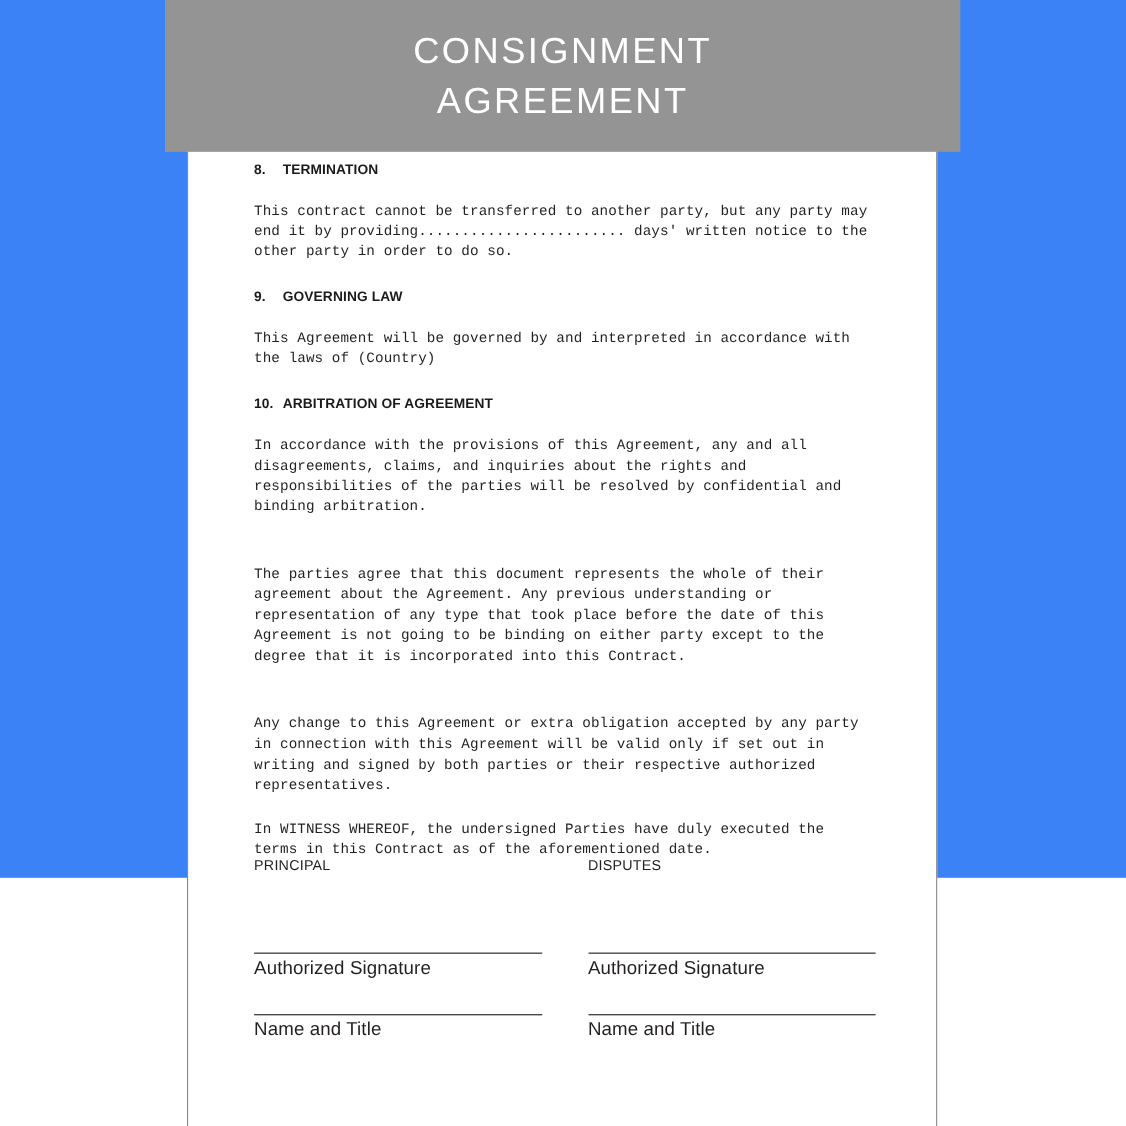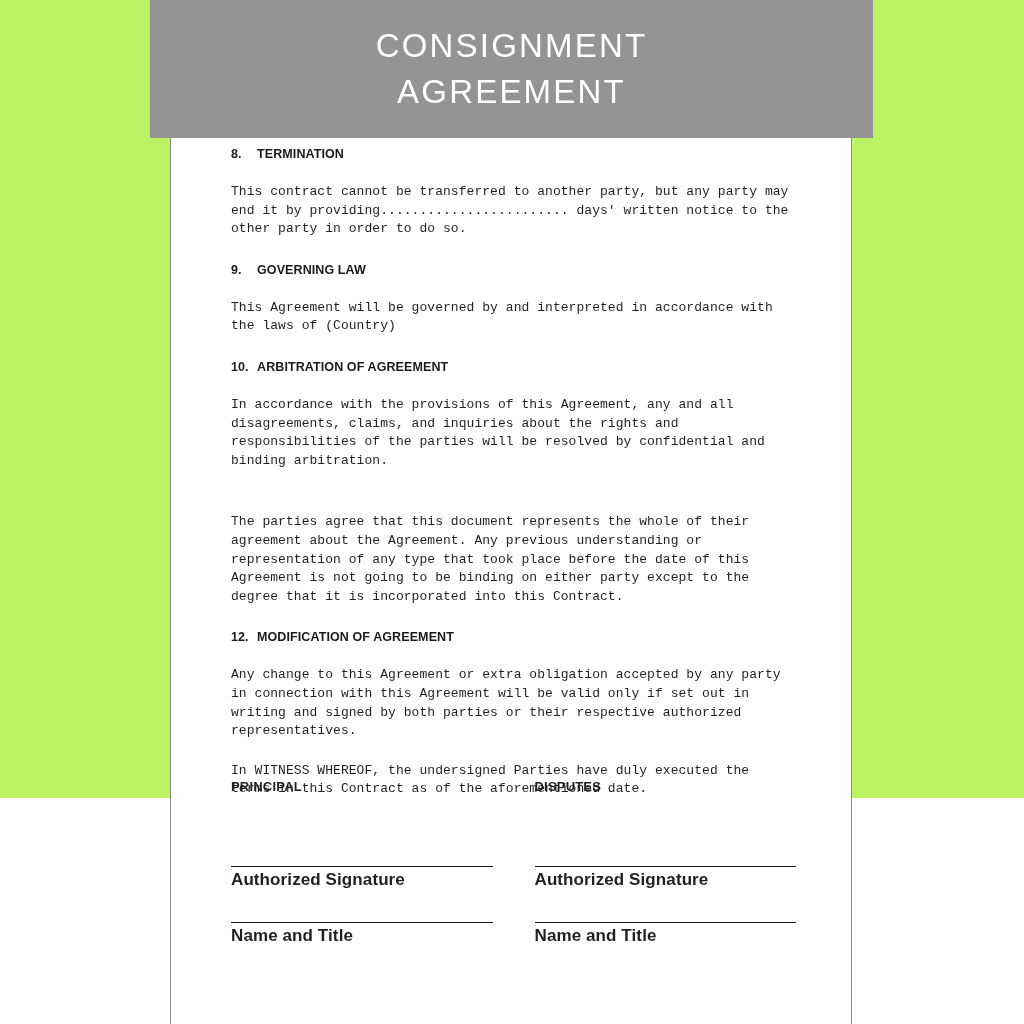--- a/index.html
+++ b/index.html
@@ -11,21 +11,21 @@
     height: 1024px;
     background: #ffffff;
     font-family: "Liberation Sans", sans-serif;
     color: #231f20;
     overflow: hidden;
   }
   .page {
     position: relative;
     width: 1024px;
     height: 798px;
-    background: #bef264;
+    background: #3b82f6;
   }
   
   .banner {
     position: absolute;
     left: 150px;
     top: 0;
     width: 723px;
     height: 138px;
     background: #949494;
     display: flex;
@@ -88,21 +88,20 @@
   
   .sig-area {
     position: absolute;
     left: 60px;
     top: 640px;
     width: 565px;
   }
   .sig-row {
     display: flex;
     justify-content: space-between;
-    font-weight: bold;
   }
   .sig-col {
     width: 272px;
   }
   .sig-col.right { margin-left: 42px; }
   .sig-party {
     font-size: 13px;
     line-height: 18px;
     color: #231f20;
     letter-spacing: 0.2px;
@@ -164,23 +163,20 @@
       <div class="gap-block"></div>
 
       <div>
         <div class="gap-after-heading"></div>
         <p class="body-text">The parties agree that this document represents the whole of their agreement about the Agreement. Any previous understanding or representation of any type that took place before the date of this Agreement is not going to be binding on either party except to the degree that it is incorporated into this Contract.</p>
       </div>
 
       <div class="gap-block"></div>
 
       <div>
-        <h2 class="clause-heading">
-          <span class="num">12.</span><span>MODIFICATION OF AGREEMENT</span>
-        </h2>
         <div class="gap-after-heading"></div>
         <p class="body-text">Any change to this Agreement or extra obligation accepted by any party in connection with this Agreement will be valid only if set out in writing and signed by both parties or their respective authorized representatives.</p>
         <div class="gap-para"></div>
         <p class="body-text">In WITNESS WHEREOF, the undersigned Parties have duly executed the terms in this Contract as of the aforementioned date.</p>
       </div>
 
     </div>
 
     <div class="sig-area">
       <div class="sig-row">

